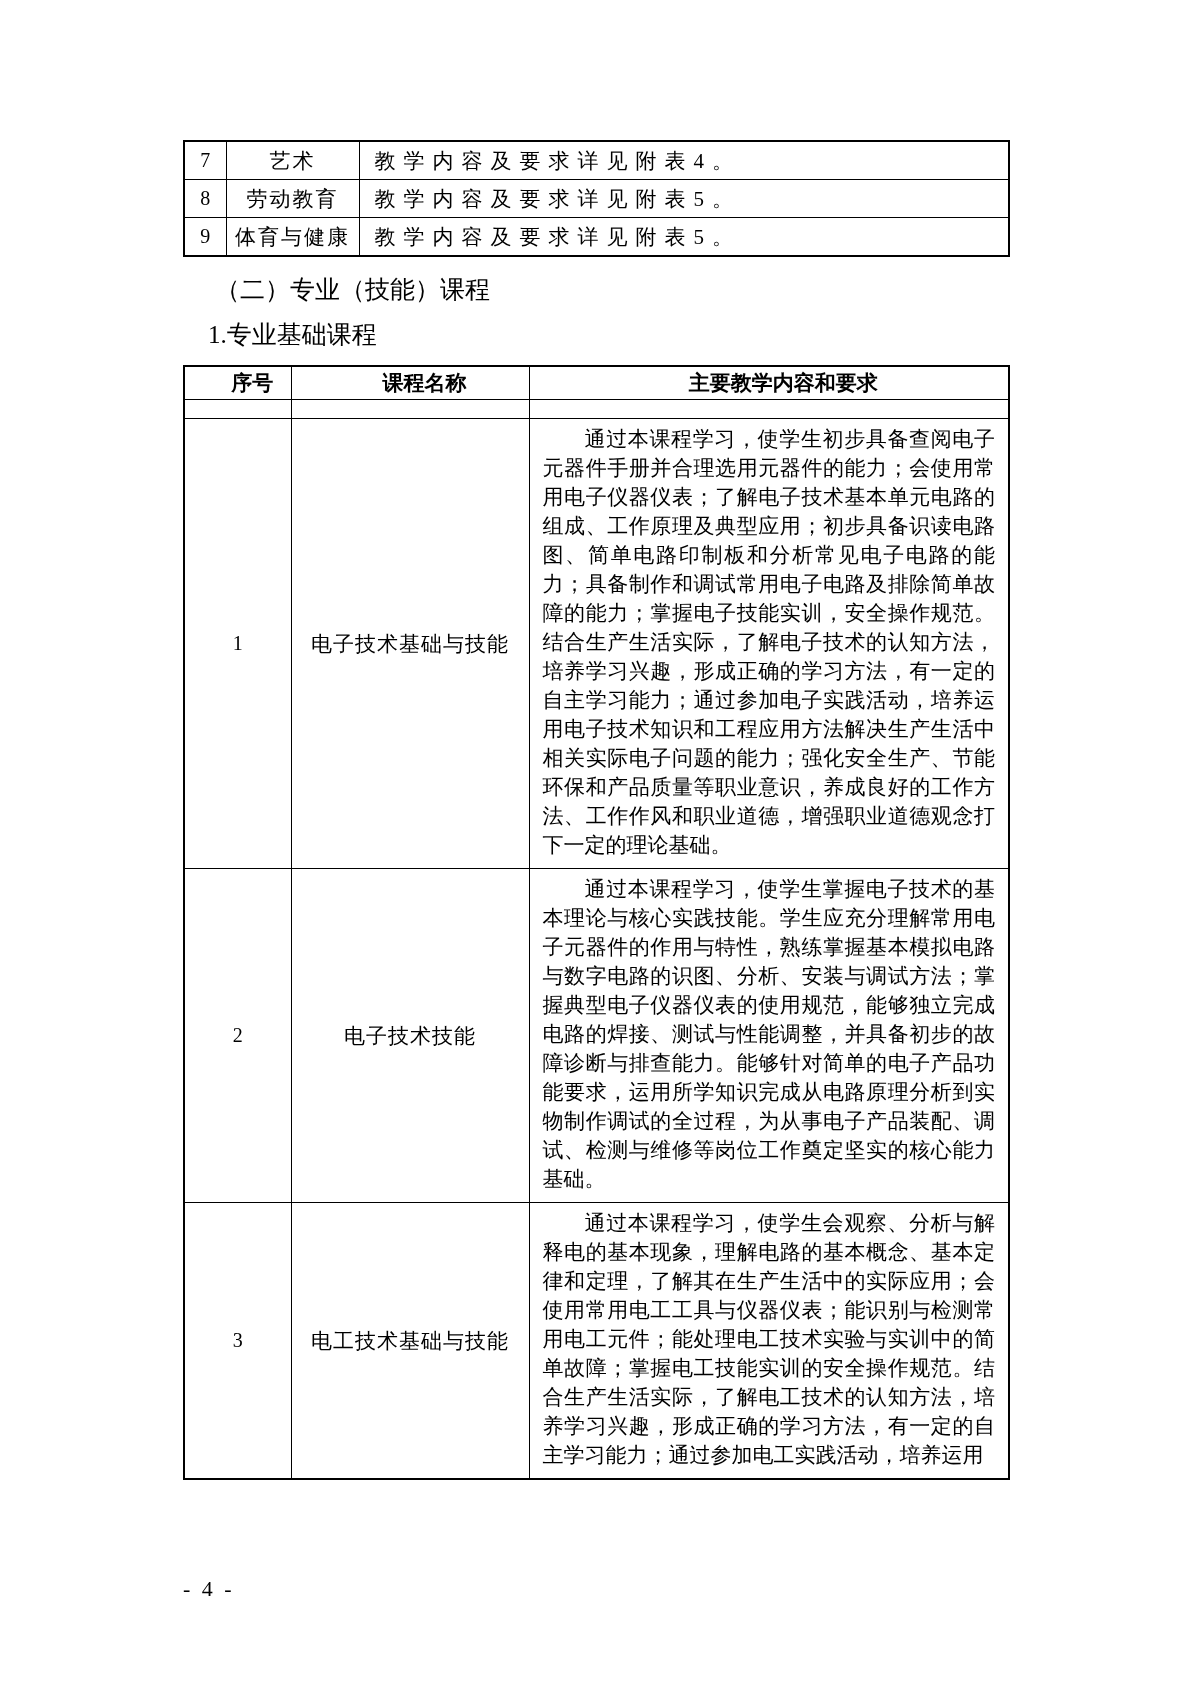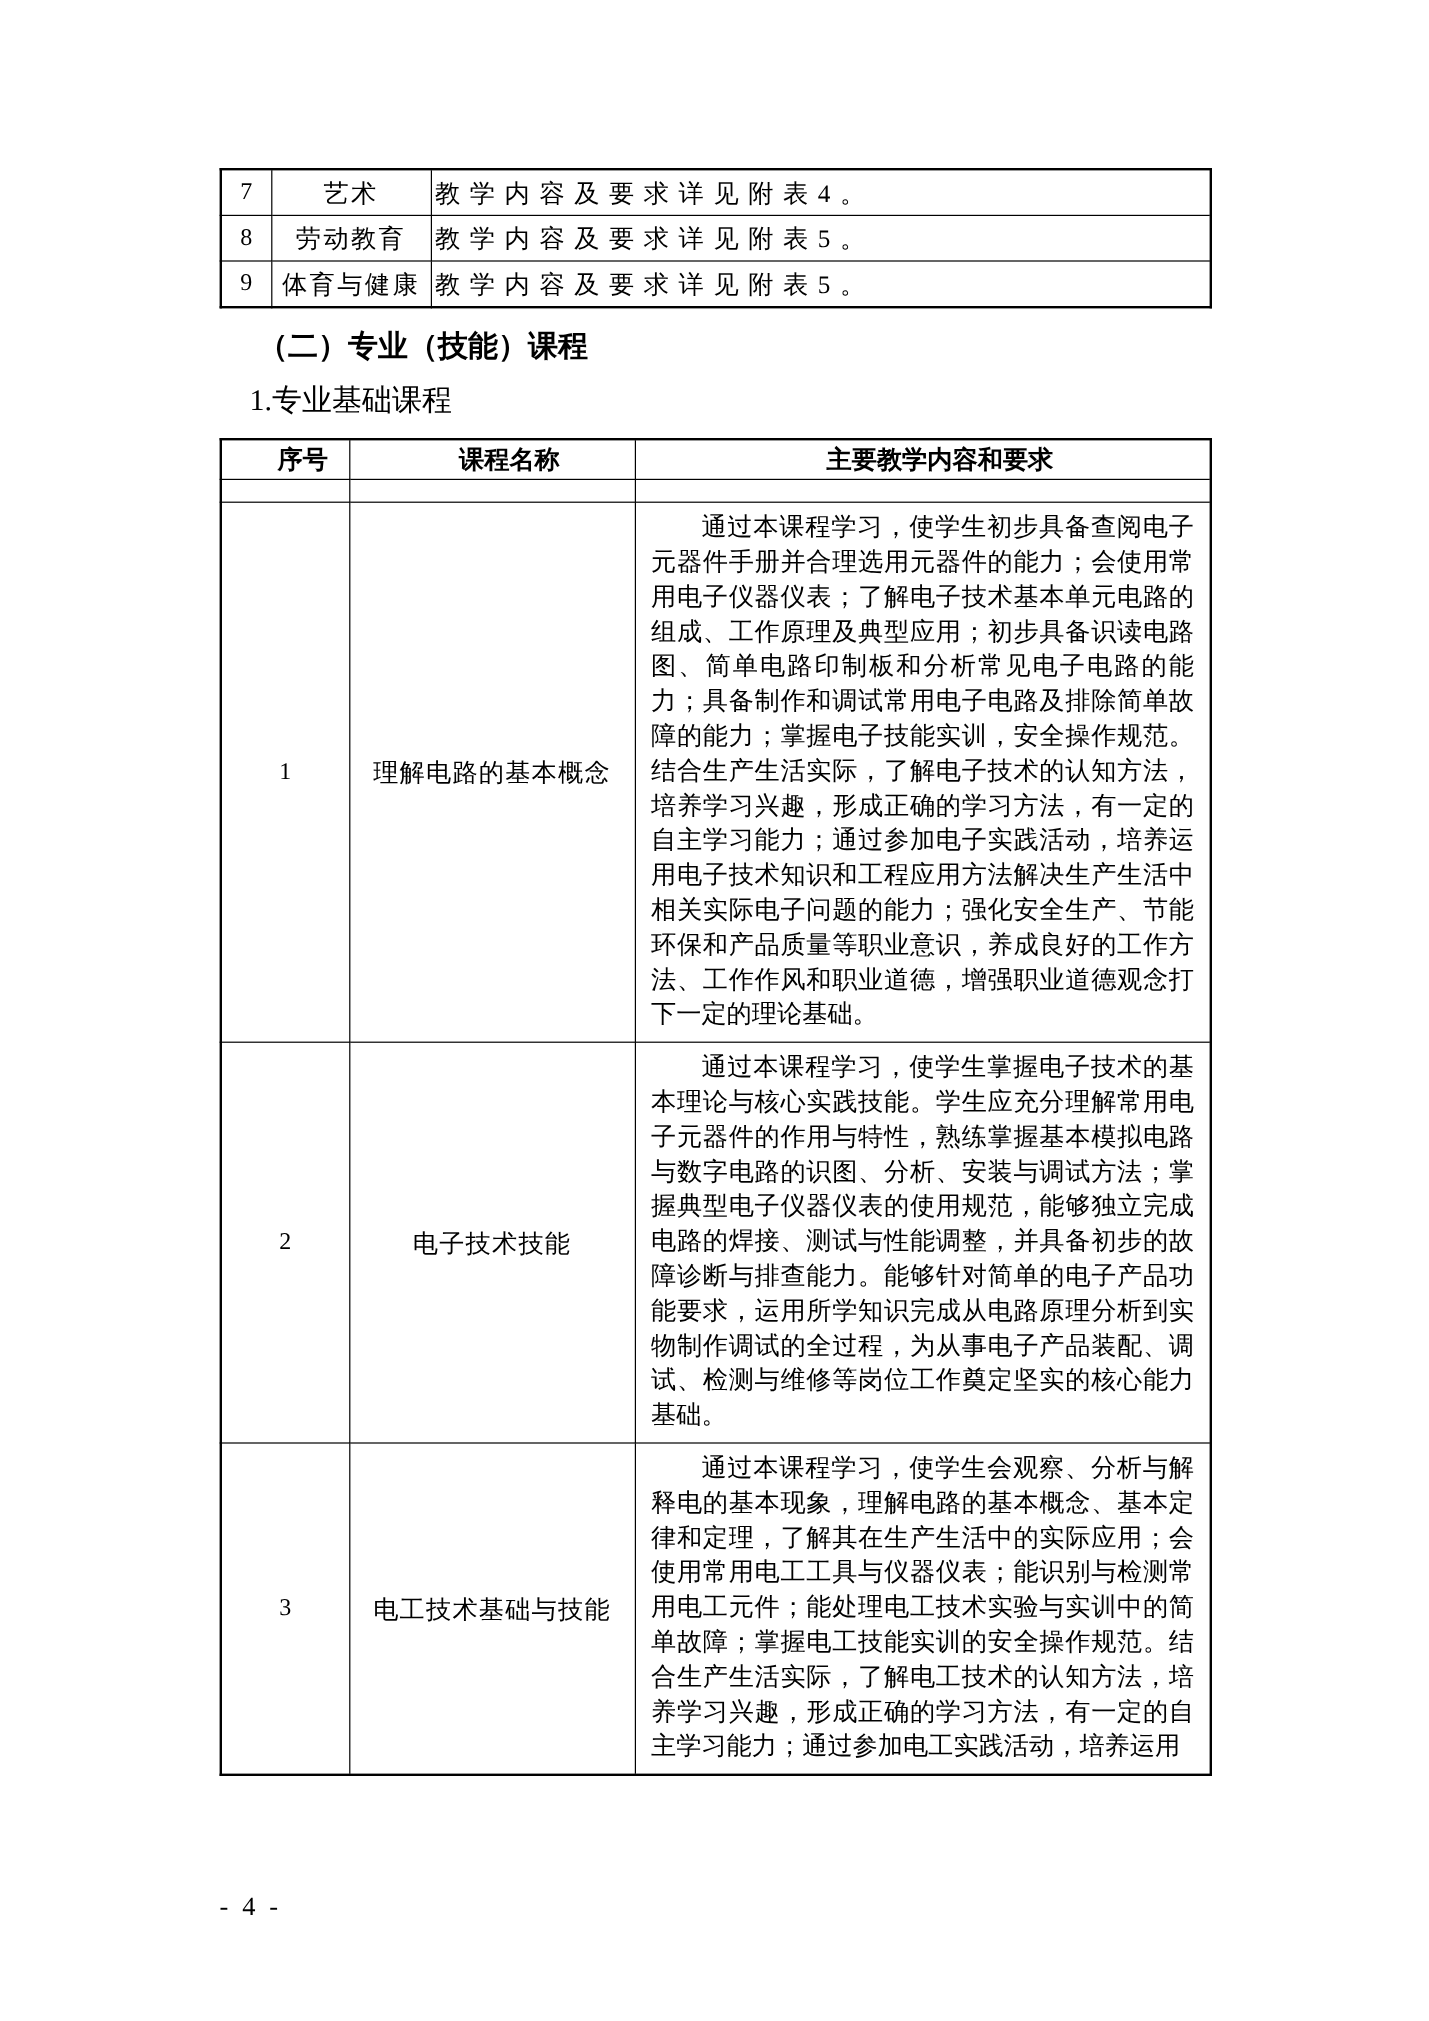--- a/index.html
+++ b/index.html
@@ -27,26 +27,26 @@
   .doc-table td, .doc-table th {
     border: 1px solid #000;
     padding: 0;
     vertical-align: middle;
     font-weight: normal;
   }
   
   .t1 td { height: 37px; }
   .t1 .c-no   { text-align: center; font-size: 20px; }
   .t1 .c-name { text-align: center; font-size: 21px; letter-spacing: 2px; }
-  .t1 .c-desc { font-size: 21px; letter-spacing: 8px; padding-left: 3px; }
+  .t1 .c-desc { font-size: 21px; letter-spacing: 8px; padding-left: 15px; }
   
   .h-section {
     margin: 17px 0 0 32px;
     font-size: 25px;
-    font-weight: bold;
+    font-weight: normal;
     line-height: 32px;
   }
   .h-sub {
     margin: 13px 0 0 25px;
     font-size: 25px;
     font-weight: normal;
     line-height: 32px;
   }
   
   .t2 { margin-top: 14px; }
@@ -117,21 +117,21 @@
           <th>课程名称</th>
           <th>主要教学内容和要求</th>
         </tr>
         <tr class="empty">
           <td></td>
           <td></td>
           <td></td>
         </tr>
         <tr>
           <td class="c-no">1</td>
-          <td class="c-name2">理解电路的基本概念</td>
+          <td class="c-name2">电子技术基础与技能</td>
           <td class="c-content">
             <div class="para">通过本课程学习，使学生初步具备查阅电子元器件手册并合理选用元器件的能力；会使用常用电子仪器仪表；了解电子技术基本单元电路的组成、工作原理及典型应用；初步具备识读电路图、简单电路印制板和分析常见电子电路的能力；具备制作和调试常用电子电路及排除简单故障的能力；掌握电子技能实训，安全操作规范。结合生产生活实际，了解电子技术的认知方法，培养学习兴趣，形成正确的学习方法，有一定的自主学习能力；通过参加电子实践活动，培养运用电子技术知识和工程应用方法解决生产生活中相关实际电子问题的能力；强化安全生产、节能环保和产品质量等职业意识，养成良好的工作方法、工作作风和职业道德，增强职业道德观念打下一定的理论基础。</div>
           </td>
         </tr>
         <tr>
           <td class="c-no">2</td>
           <td class="c-name2">电子技术技能</td>
           <td class="c-content">
             <div class="para">通过本课程学习，使学生掌握电子技术的基本理论与核心实践技能。学生应充分理解常用电子元器件的作用与特性，熟练掌握基本模拟电路与数字电路的识图、分析、安装与调试方法；掌握典型电子仪器仪表的使用规范，能够独立完成电路的焊接、测试与性能调整，并具备初步的故障诊断与排查能力。能够针对简单的电子产品功能要求，运用所学知识完成从电路原理分析到实物制作调试的全过程，为从事电子产品装配、调试、检测与维修等岗位工作奠定坚实的核心能力基础。</div>
           </td>

